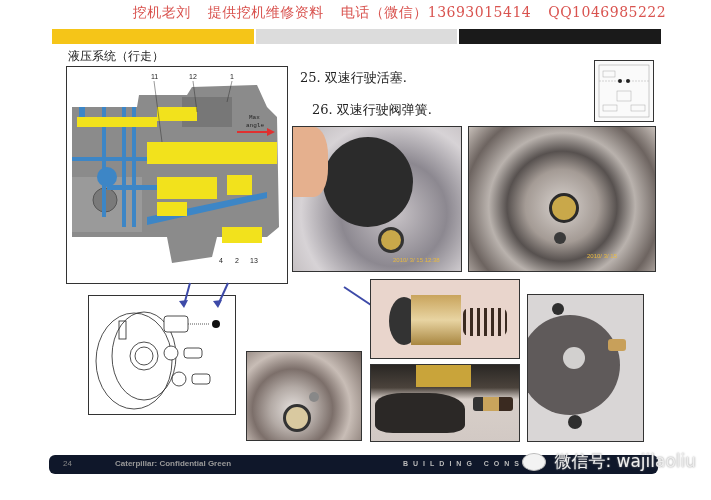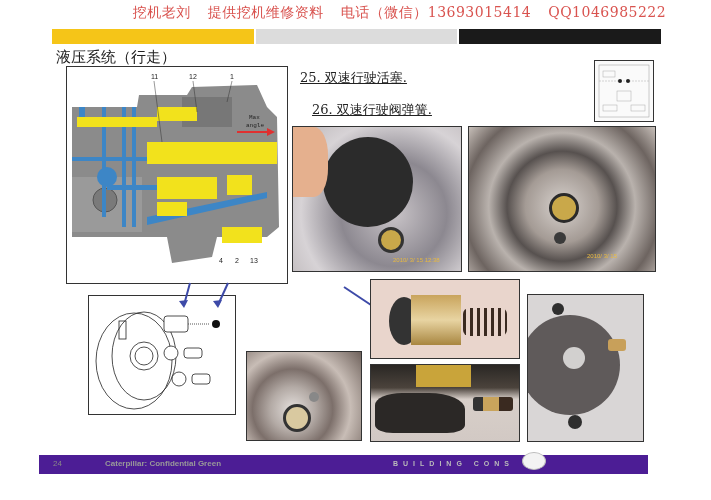--- a/index.html
+++ b/index.html
@@ -4,24 +4,24 @@
 <style>
   html,body{margin:0;padding:0;}
   body{width:711px;height:500px;background:#ffffff;position:relative;overflow:hidden;font-family:"Liberation Sans",sans-serif;}
   .abs{position:absolute;}
   .watermark{left:0;top:4px;width:711px;text-align:center;color:#d9534f;font-family:"DejaVu Serif",serif;font-size:14px;letter-spacing:0.5px;white-space:nowrap;padding-left:44px;}
   .watermark span{margin:0 6px;}
   .bar{top:29px;height:15px;}
   .bar.y{left:52px;width:202px;background:#f5c518;}
   .bar.g{left:256px;width:201px;background:#dcdcdc;}
   .bar.k{left:459px;width:202px;background:#1a1a1a;}
-  .section-title{left:56px;top:48px;font-size:15px;color:#222;font-family:Liberation Sans, sans-serif;}
+  .section-title{left:68px;top:48px;font-size:12px;color:#222;font-family:Liberation Sans, sans-serif;}
   .frame{border:1.5px solid #333;box-sizing:border-box;overflow:hidden;}
-  .step{font-family:"DejaVu Serif",serif;font-size:13px;color:#222;text-decoration:underline;}
-  .footer{left:39px;top:455px;width:609px;height:19px;background:#4c1d95;}
+  .step{font-family:"DejaVu Serif",serif;font-size:13px;color:#222;}
+  .footer{left:49px;top:455px;width:609px;height:19px;background:#0f172a;border-radius:6px;}
   .footer .pg{position:absolute;left:14px;top:4px;color:#888;font-size:8px;}
   .footer .conf{position:absolute;left:66px;top:4px;color:#999;font-size:8px;font-weight:bold;}
   .footer .bc{position:absolute;left:354px;top:5px;color:#bbb;font-size:7px;letter-spacing:5px;font-weight:bold;}
   .wechat{left:522px;top:450px;color:#eeeeee;font-size:17px;font-family:"DejaVu Sans",sans-serif;text-shadow:0 0 2px #888;white-space:nowrap;}
 </style>
 </head>
 <body>
 
 <div class="abs watermark">
   <span>挖机老刘</span>
@@ -159,13 +159,14 @@
 </div>
 
 <div class="abs footer">
   <div class="pg">24</div>
   <div class="conf">Caterpillar: Confidential Green</div>
   <div class="bc">BUILDING CONS</div>
 </div>
 
 <div class="abs wechat">
   <span style="display:inline-block;width:22px;height:16px;border-radius:50%;background:#f3f3f3;border:1px solid #bbb;vertical-align:middle;margin-right:3px;"></span>
+  <span>微信号: wajilaoliu</span>
 </div>
 
 </body></html>

